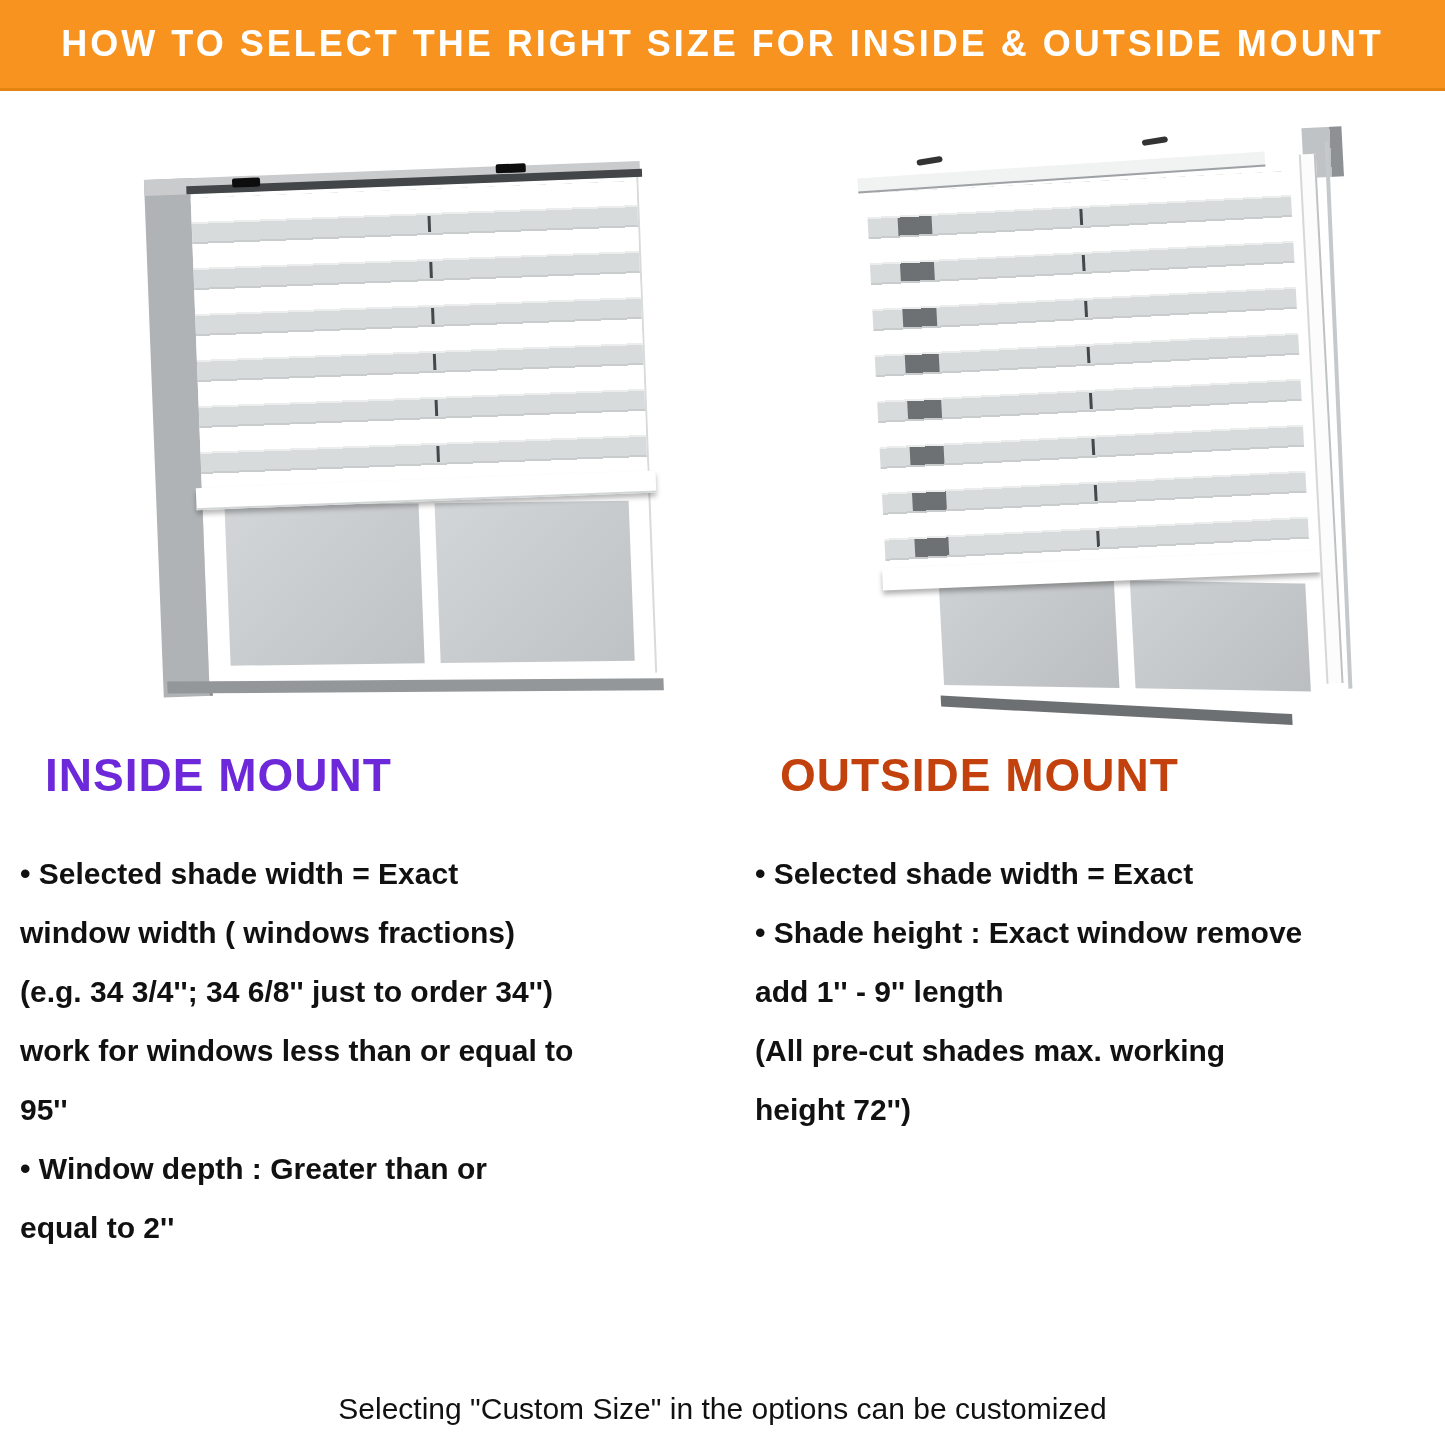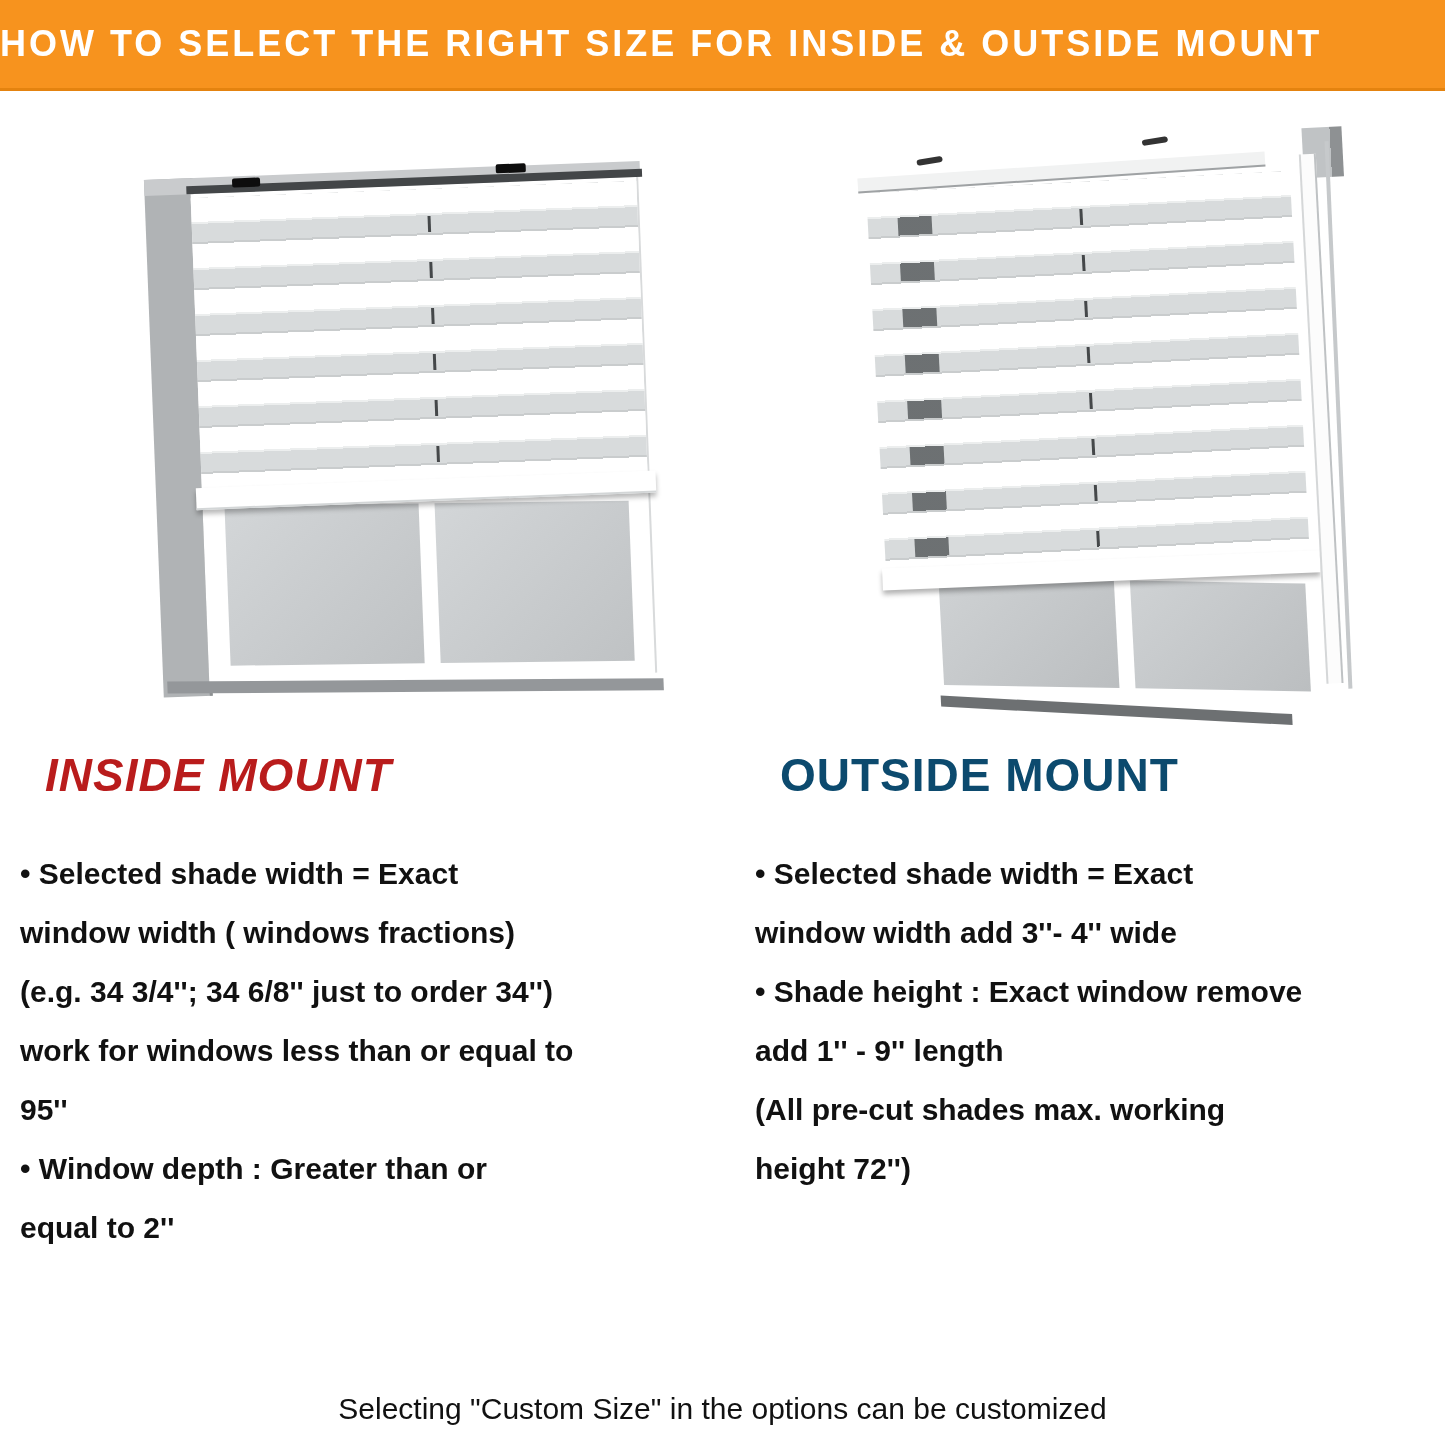--- a/index.html
+++ b/index.html
@@ -3,21 +3,21 @@
 <meta charset="utf-8">
 <style>
   html,body{margin:0;padding:0;background:#ffffff;}
   #page{
     position:relative;width:1445px;height:1432px;background:#ffffff;overflow:hidden;
     font-family:"Liberation Sans", sans-serif;color:#111;
   }
   
   .banner{
     position:absolute;left:0;top:0;width:1445px;height:88px;
-    display:flex;align-items:center;
+    display:flex;align-items:center;justify-content:center;
     border-bottom:3px solid #e4830f;
   }
   .banner-title{
     color:#fff;font-weight:bold;font-size:36px;letter-spacing:3px;white-space:nowrap;
     font-stretch:condensed;
   }
   
   .mount-heading{
     position:absolute;top:748px;font-size:46px;font-weight:bold;letter-spacing:1px;
     font-stretch:condensed;white-space:nowrap;
@@ -129,36 +129,35 @@
     <div class="of-sill"></div>
     <div class="of-blind zebra">
       <div class="of-jambshadow"></div>
       <div class="seam"></div>
     </div>
     <div class="of-bottomrail"></div>
     <div class="of-siderail"></div>
     <div class="of-edgeline"></div>
   </div>
 
-  <div class="mount-heading" id="heading-inside" style="color:#b91c1c;font-style:italic;">INSIDE MOUNT</div>
-  <div class="mount-heading" id="heading-outside" style="color:#0c4a6e;">OUTSIDE MOUNT</div>
+  <div class="mount-heading" id="heading-inside" style="color:#6d28d9;">INSIDE MOUNT</div>
+  <div class="mount-heading" id="heading-outside" style="color:#c2410c;">OUTSIDE MOUNT</div>
 
   <div class="bullet-col" id="col-inside">
     <div class="bullet-line">•  Selected shade width = Exact</div>
     <div class="bullet-line">window width ( windows fractions)</div>
     <div class="bullet-line">(e.g. 34 3/4''; 34 6/8'' just to order 34'')</div>
     <div class="bullet-line">work for windows less than or equal to</div>
     <div class="bullet-line">95''</div>
     <div class="bullet-line">•  Window depth : Greater than or</div>
     <div class="bullet-line">equal to 2''</div>
   </div>
 
   <div class="bullet-col" id="col-outside">
     <div class="bullet-line">•  Selected shade width = Exact</div>
-    <div class="bullet-line">window width add 3''- 4'' wide</div>
     <div class="bullet-line">•  Shade height : Exact window remove</div>
     <div class="bullet-line">add 1'' - 9'' length</div>
     <div class="bullet-line">(All pre-cut shades max. working</div>
     <div class="bullet-line">height 72'')</div>
   </div>
 
   <div class="footer-note">Selecting "Custom Size" in the options can be customized</div>
 
 </div>
 

